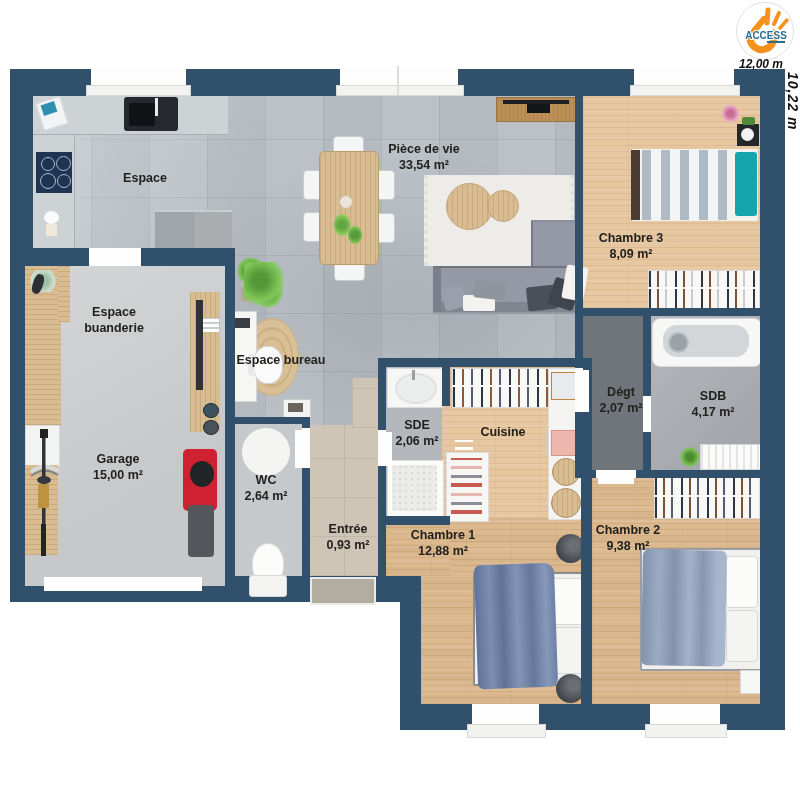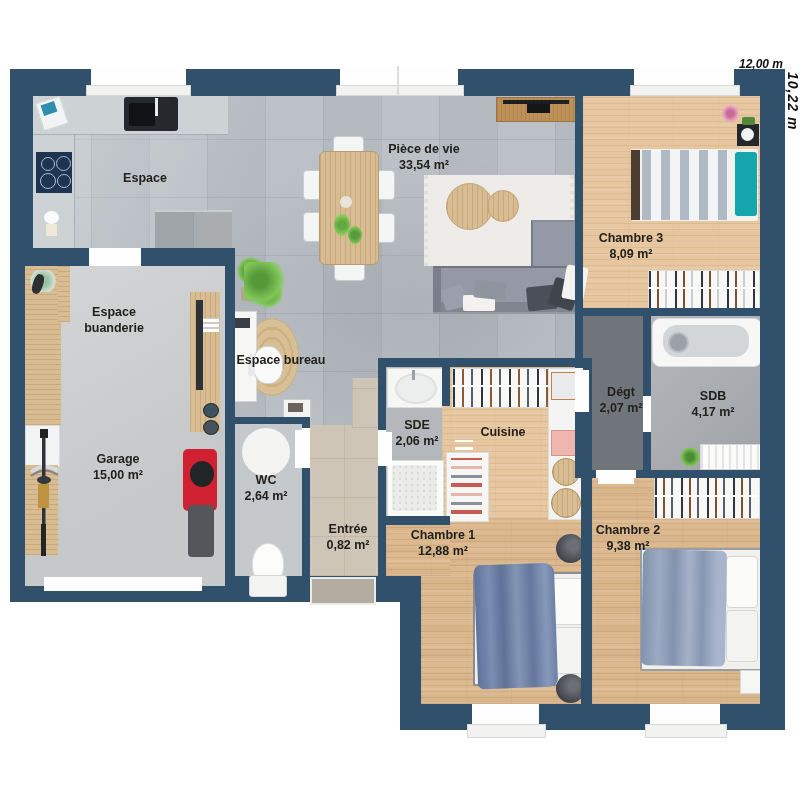--- a/index.html
+++ b/index.html
@@ -235,23 +235,33 @@
 <div class="f5" style="left:244px;top:262px;width:40px;height:46px;background:radial-gradient(circle at 40% 40%,#55983a 20%,#82c858 55%,rgba(0,0,0,0) 70%)"></div>
 <div class="f5" style="left:495px;top:536px;width:1px;height:1px"></div>
 
 <div class="lbl" style="left:145px;top:170px">Espace</div>
 <div class="lbl" style="left:424px;top:141px">Pièce de vie<br><span class="sub">33,54 m²</span></div>
 <div class="lbl" style="left:631px;top:230px">Chambre 3<br><span class="sub">8,09 m²</span></div>
 <div class="lbl" style="left:114px;top:304px">Espace<br>buanderie</div>
 <div class="lbl" style="left:281px;top:352px">Espace bureau</div>
 <div class="lbl" style="left:118px;top:451px">Garage<br><span class="sub">15,00 m²</span></div>
 <div class="lbl" style="left:266px;top:472px">WC<br><span class="sub">2,64 m²</span></div>
-<div class="lbl" style="left:348px;top:521px">Entrée<br><span class="sub">0,82 m²</span></div>
+<div class="lbl" style="left:348px;top:521px">Entrée<br><span class="sub">0,93 m²</span></div>
 <div class="lbl" style="left:417px;top:417px">SDE<br><span class="sub">2,06 m²</span></div>
 <div class="lbl" style="left:503px;top:424px">Cuisine</div>
 <div class="lbl" style="left:621px;top:384px">Dégt<br><span class="sub">2,07 m²</span></div>
 <div class="lbl" style="left:713px;top:388px">SDB<br><span class="sub">4,17 m²</span></div>
 <div class="lbl" style="left:443px;top:527px">Chambre 1<br><span class="sub">12,88 m²</span></div>
 <div class="lbl" style="left:628px;top:522px">Chambre 2<br><span class="sub">9,38 m²</span></div>
 
+<div class="a" style="left:736px;top:2px;width:56px;height:56px;border-radius:50%;background:#fff;border:1px solid #e0e0e0;z-index:30">
+<svg width="56" height="56" viewBox="0 0 56 56">
+<path d="M13 36 a12 12 0 1 0 23 -6" fill="none" stroke="#f5921e" stroke-width="7" stroke-linecap="round"></path>
+<path d="M17 28 L27 16" stroke="#f5921e" stroke-width="6" stroke-linecap="round"></path>
+<path d="M30 20 L31 7" stroke="#f5921e" stroke-width="5" stroke-linecap="round"></path>
+<path d="M37 21 L42 10" stroke="#f5921e" stroke-width="4" stroke-linecap="round"></path>
+<path d="M43 25 L50 17" stroke="#f5921e" stroke-width="3.5" stroke-linecap="round"></path>
+<text x="29" y="36" font-family="Liberation Sans,sans-serif" font-size="10" font-weight="bold" fill="#2a6f93" text-anchor="middle" stroke="#ffffff" stroke-width="1.8" paint-order="stroke">ACCESS</text>
+<rect x="30" y="38" width="18" height="2" fill="#2a6f93"></rect>
+</svg></div>
 <div class="a" style="right:17px;top:57px;font-size:12px;font-weight:bold;font-style:italic;color:#111;z-index:30">12,00 m</div>
 <div class="a" style="left:785px;top:72px;font-size:14px;letter-spacing:1px;font-weight:bold;font-style:italic;color:#111;z-index:30;writing-mode:vertical-rl">10,22 m</div>
 
 </div>
 </body></html>

